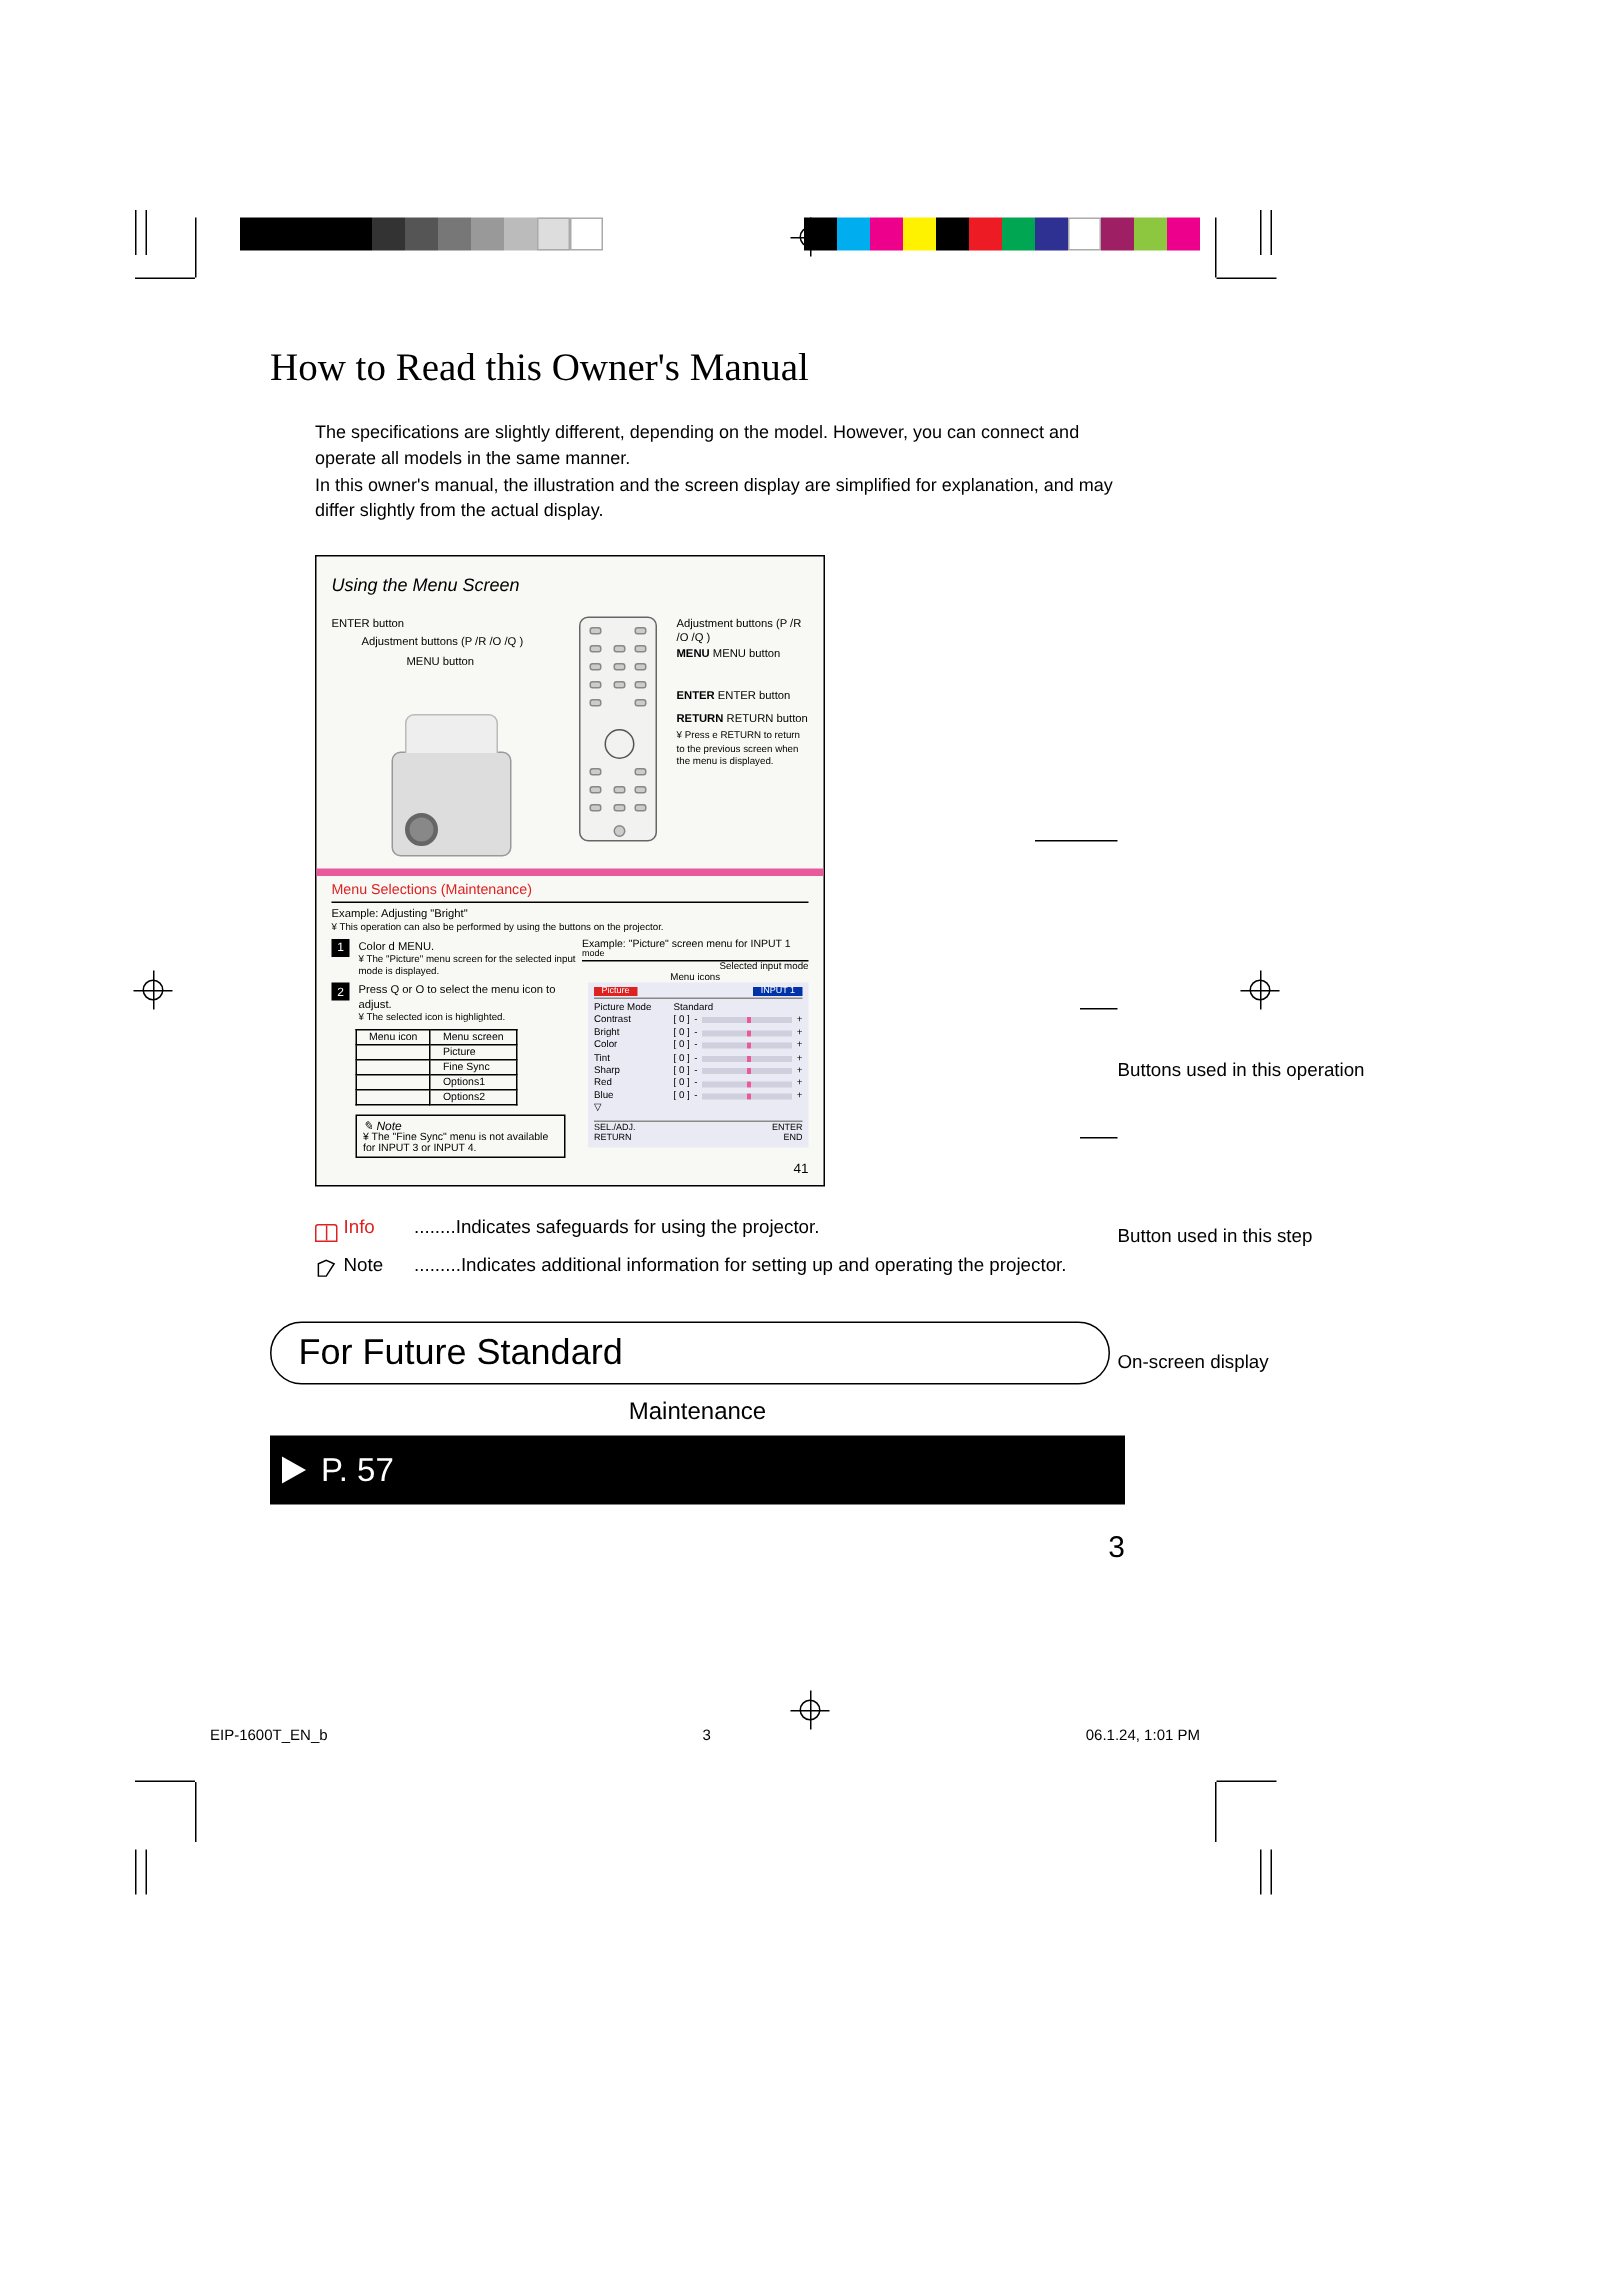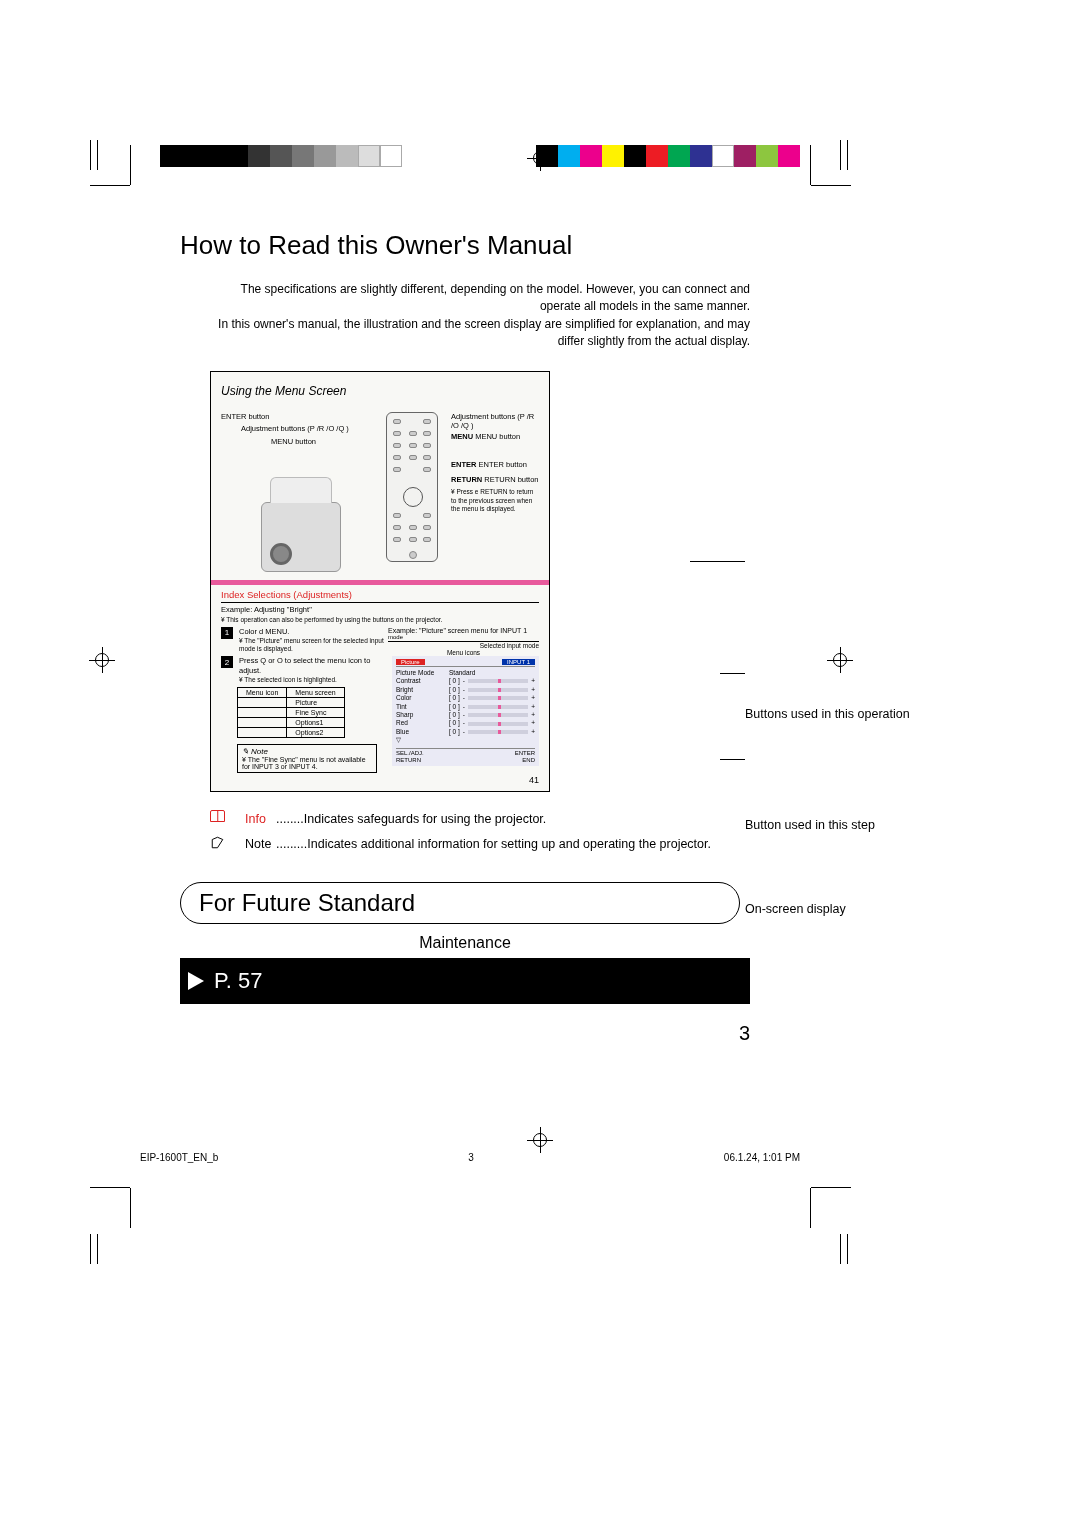--- a/index.html
+++ b/index.html
@@ -48,24 +48,24 @@
   .frame-line.bl-h { bottom:340px; left:90px; width:40px; height:1px; }
   .frame-line.bl-v { bottom:300px; left:130px; width:1px; height:40px; }
   .frame-line.br-h { bottom:340px; right:229px; width:40px; height:1px; }
   .frame-line.br-v { bottom:300px; right:269px; width:1px; height:40px; }
 
   
   .page {
     position:absolute; left:180px; top:230px; width:570px;
   }
   h1 {
-    font-size:26px; font-weight:normal; margin-bottom:20px;
+    font-size:26px; font-weight:normal; margin-bottom:20px;font-family:Liberation Serif, serif;
   }
   .intro {
-    font-size:12px; line-height:1.45; margin-left:30px; margin-bottom:20px;text-align:right;
+    font-size:12px; line-height:1.45; margin-left:30px; margin-bottom:20px;
   }
 
   .diagram {
     margin-left:30px; border:1px solid #000; width:340px; padding:12px 10px 4px 10px;
     position:relative; font-size:8px; background:#f8f8f5;
   }
   .diagram .section-title {
     font-size:12px; margin-bottom:14px;font-style:italic;
   }
   .diagram .upper {
@@ -117,21 +117,21 @@
   .callouts .c1 { position:absolute; top:180px; }
   .callouts .c2 { position:absolute; top:291px; }
   .callouts .c3 { position:absolute; top:375px; }
   .call-line { position:absolute; height:1px; background:#000; }
   .call-line.a { top:190px; left:510px; width:55px; }
   .call-line.b { top:302px; left:540px; width:25px; }
   .call-line.c { top:388px; left:540px; width:25px; }
 
   .legend { margin:18px 0 0 30px; font-size:12.5px; line-height:1.5; }
   .legend .row { display:flex; align-items:flex-start; gap:8px; margin-bottom:6px;}
-  .legend .lbl { flex-shrink:0; width:58px; display:flex; align-items:flex-start; gap:20px;}
+  .legend .lbl { flex-shrink:0; width:58px; display:flex; align-items:flex-end; gap:4px;}
   .legend .lbl.info { color:#d22;}
   .info-icon {
     display:inline-block; width:15px; height:12px; border:1.5px solid #d22; border-radius:2px 2px 0 0; position:relative;
   }
   .info-icon::before { content:""; position:absolute; left:50%; top:0; bottom:0; width:1.5px; background:#d22; transform:translateX(-50%);}
   .note-icon {
     display:inline-block; width:15px; height:15px; position:relative;
   }
   .note-icon svg { width:15px; height:15px; }
 
@@ -272,21 +272,21 @@
         <div>Adjustment buttons (P /R /O /Q )</div>
         <div><b>MENU</b> <span>MENU button</span></div>
         <div style="margin-top:18px"><b>ENTER</b> <span>ENTER button</span></div>
         <div style="margin-top:6px"><b>RETURN</b> <span>RETURN button</span></div>
         <div class="note">¥ Press e RETURN to return to the previous screen when the menu is displayed.</div>
       </div>
     </div>
 
     <div class="pink-bar"></div>
 
-    <div class="red-heading">Index Selections (Adjustments)</div>
+    <div class="red-heading">Menu Selections (Maintenance)</div>
     <div class="example-line">Example: Adjusting "Bright"</div>
     <div class="sub-line">¥ This operation can also be performed by using the buttons on the projector.</div>
 
     <div style="display:flex; gap:4px;">
       <div style="flex:0 0 160px;">
         <div class="step-row">
           <div class="step-num">1</div>
           <div class="step-txt">
             <span>Color d MENU.</span>
             <span class="small">¥ The "Picture" menu screen for the selected input mode is displayed.</span>

